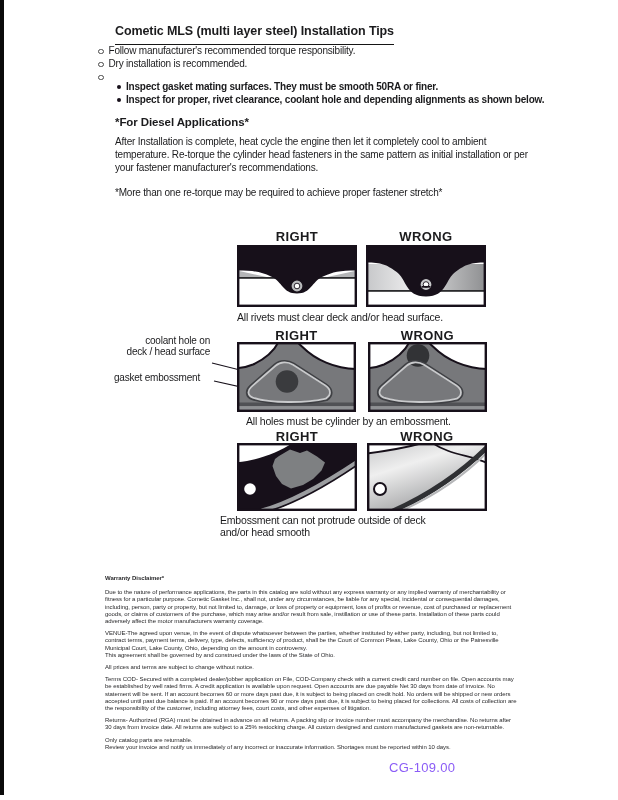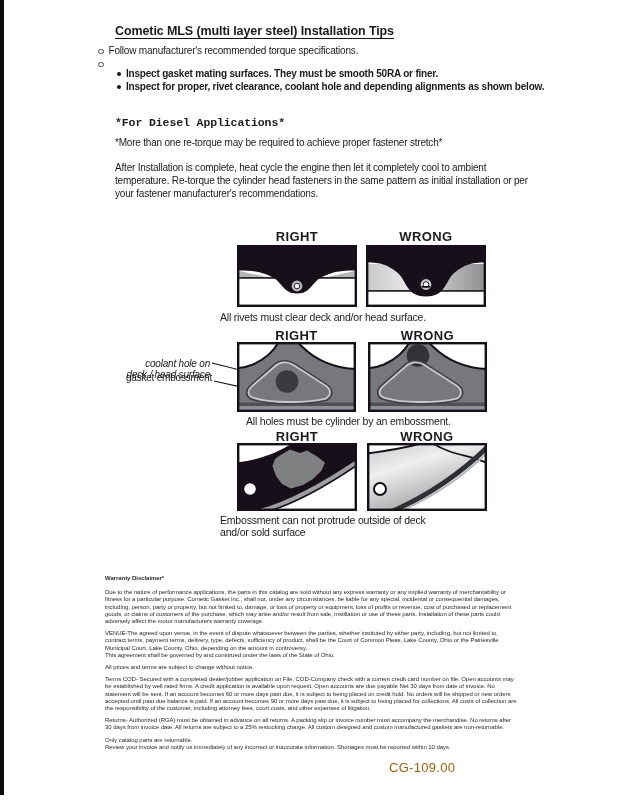--- a/index.html
+++ b/index.html
@@ -10,78 +10,82 @@
     color:#1b1b1d;
     -webkit-font-smoothing:antialiased;
   }
   .page { position:relative; width:618px; height:800px; background:#fff; overflow:hidden; }
 
   .left-edge { position:absolute; left:0; top:0; width:4px; height:795px; background:#0a0a0a; }
 
   .title {
     position:absolute; left:115px; top:24px; margin:0;
     font-size:12.5px; font-weight:bold; letter-spacing:-0.1px;
-    border-bottom:1.6px solid #151515; padding-bottom:0;
+    border-bottom:1.6px solid #151515; padding-bottom:6px;
   }
 
   .bullets { position:absolute; left:98px; top:45px; width:450px; font-size:10px; letter-spacing:-0.2px; }
   .b { display:flex; gap:5px; line-height:12.1px; margin-bottom:0.9px; align-items:flex-start; }
   .b.sub { margin-left:19px;font-weight:bold; }
   .marker-open { flex:none; width:3.5px; height:3.5px; border:1px solid #4a4a4a; border-radius:50%; margin-top:3.6px; }
   .marker-filled { flex:none; width:4px; height:4px; background:#17101a; border-radius:50%; margin-top:3.6px; }
 
   .diesel { position:absolute; left:115px; top:116px; width:428px; font-size:10px; letter-spacing:-0.2px; }
-  .diesel h3 { margin:0 0 7px 0; font-size:11.5px; letter-spacing:-0.1px;font-family:Liberation Mono, monospace; }
+  .diesel h3 { margin:0 0 7px 0; font-size:11.5px; letter-spacing:-0.1px; }
   .diesel p { margin:0 0 12px 0; line-height:13px; }
 
   .fig-label { position:absolute; width:120px; text-align:center; font-size:13px; font-weight:bold; letter-spacing:0.4px; }
   .fig-box { position:absolute; line-height:0; }
   .fig-caption { position:absolute; font-size:10.5px; letter-spacing:-0.2px; line-height:12px; }
 
   .side-label { position:absolute; font-size:10px; letter-spacing:-0.2px; text-align:right; line-height:11px; }
   .pointer-lines { position:absolute; left:140px; top:340px; }
 
   .warranty { position:absolute; left:105px; top:575px; width:412px; font-size:6px; line-height:7.2px; letter-spacing:-0.05px; color:#2a2a2c; }
   .warranty h4 { margin:0 0 7px 0; font-size:6px; }
   .warranty p { margin:0 0 5px 0; }
   .warranty p.tight { margin:0; }
 
-  .doc-number { position:absolute; left:389px; top:760px; font-size:13px; letter-spacing:0.3px; color:#a16207; }
+  .doc-number { position:absolute; left:389px; top:760px; font-size:13px; letter-spacing:0.3px; color:#8b5cf6; }
 </style>
 </head>
 <body>
 
 <div class="page">
 
   <div class="left-edge"></div>
 
   <h1 class="title">Cometic MLS (multi layer steel) Installation Tips</h1>
 
   <div class="bullets">
     <div class="b">
       <span class="marker-open"></span>
-      <span>Follow manufacturer's recommended torque specifications.</span>
+      <span>Follow manufacturer's recommended torque responsibility.</span>
+    </div>
+    <div class="b">
+      <span class="marker-open"></span>
+      <span>Dry installation is recommended.</span>
     </div>
     <div class="b">
       <span class="marker-open"></span>
     </div>
     <div class="b sub">
       <span class="marker-filled"></span>
       <span>Inspect gasket mating surfaces.  They must be smooth 50RA or finer.</span>
     </div>
     <div class="b sub">
       <span class="marker-filled"></span>
       <span>Inspect for proper, rivet clearance, coolant hole and depending alignments as shown below.</span>
     </div>
   </div>
 
   <div class="diesel">
     <h3>*For Diesel Applications*</h3>
+    <p>After Installation is complete, heat cycle the engine then let it completely cool to ambient temperature. Re-torque the cylinder head fasteners in the same pattern as initial installation or per your fastener manufacturer's recommendations.</p>
     <p>*More than one re-torque may be required to achieve proper fastener stretch*</p>
-    <p>After Installation is complete, heat cycle the engine then let it completely cool to ambient temperature. Re-torque the cylinder head fasteners in the same pattern as initial installation or per your fastener manufacturer's recommendations.</p>
   </div>
 
   <div class="fig-label" style="left:237px; top:229px;">RIGHT</div>
   <div class="fig-label" style="left:366px; top:229px;">WRONG</div>
 
   <div class="fig-box" style="left:237px; top:245px;">
     <svg viewBox="0 0 120 62" width="120" height="62">
       <rect x="0" y="0" width="120" height="62" fill="#ffffff"></rect>
       <polygon points="0,25.5 33,32.8 0,32.8" fill="#b4b5b7"></polygon>
       <polygon points="120,25.5 87,32.8 120,32.8" fill="#b4b5b7"></polygon>
@@ -106,30 +110,30 @@
       <rect x="0" y="19" width="120" height="27" fill="url(#gdeck2)"></rect>
       <rect x="0" y="45" width="120" height="1.8" fill="#2a2a2c"></rect>
       <path d="M0,0 H120 V17.5 C104,17.5 100,19.5 90,26.5 C79,34 81,51.5 60,51.5 C39,51.5 41,34 30,26.5 C20,19.5 16,17.5 0,17.5 Z" fill="#17101a"></path>
       <circle cx="60" cy="39.5" r="6.2" fill="#c9cacc" stroke="#17101a" stroke-width="1.6"></circle>
       <circle cx="60" cy="39.5" r="2.8" fill="#ffffff" stroke="#17101a" stroke-width="0.9"></circle>
       <line x1="55.5" y1="41.8" x2="64.5" y2="41.8" stroke="#17101a" stroke-width="1.7"></line>
       <rect x="1.2" y="1.2" width="117.6" height="59.6" fill="none" stroke="#17101a" stroke-width="2.4"></rect>
     </svg>
   </div>
 
-  <div class="fig-caption" style="left:220px; top:311px;">All rivets must clear deck and/or head surface.</div>
+  <div class="fig-caption" style="left:237px; top:311px;">All rivets must clear deck and/or head surface.</div>
 
   <div class="fig-label" style="left:237px; top:328px; width:119px;">RIGHT</div>
   <div class="fig-label" style="left:368px; top:328px; width:119px;">WRONG</div>
 
-  <div class="side-label" style="left:110px; top:358px; width:100px;font-style:italic;">
+  <div class="side-label" style="left:110px; top:335px; width:100px;">
     <div>coolant hole on</div>
     <div>deck / head surface</div>
   </div>
-  <div class="side-label" style="left:100px; top:372px; width:112px;">gasket embossment</div>
+  <div class="side-label" style="left:88px; top:372px; width:112px;">gasket embossment</div>
 
   <svg class="pointer-lines" width="160" height="60" viewBox="0 0 160 60">
     <line x1="72" y1="23" x2="148" y2="42" stroke="#17101a" stroke-width="1.1"></line>
     <line x1="74" y1="41" x2="119" y2="51" stroke="#17101a" stroke-width="1.1"></line>
   </svg>
 
   <div class="fig-box" style="left:237px; top:342px;">
     <svg viewBox="0 0 119 70" width="119" height="70">
       <rect width="119" height="70" fill="#77787b"></rect>
       <rect x="0" y="60.5" width="119" height="3.6" fill="#505155"></rect>
@@ -189,21 +193,21 @@
       <path d="M62,-2 C84,13 103,11.5 121,20.5" fill="none" stroke="#17101a" stroke-width="1.7"></path>
       <path d="M25,68.5 C60,53 92,32 121,3.5" fill="none" stroke="#2f3033" stroke-width="5"></path>
       <path d="M29,70 C63,55.5 95,35 121,8.5" fill="none" stroke="#b6b7b9" stroke-width="2.2"></path>
       <circle cx="13" cy="46" r="6" fill="#ffffff" stroke="#17101a" stroke-width="2"></circle>
       <rect x="1.2" y="1.2" width="117.6" height="65.6" fill="none" stroke="#17101a" stroke-width="2.4"></rect>
     </svg>
   </div>
 
   <div class="fig-caption" style="left:220px; top:514px;">
     <div>Embossment can not protrude outside of deck</div>
-    <div>and/or sold surface</div>
+    <div>and/or head smooth</div>
   </div>
 
   <div class="warranty">
     <h4>Warranty Disclaimer*</h4>
     <p>Due to the nature of performance applications, the parts in this catalog are sold without any express warranty or any implied warranty of merchantability or fitness for a particular purpose.  Cometic Gasket Inc., shall not, under any circumstances, be liable for any special, incidental or consequential damages, including, person, party or property, but not limited to, damage, or loss of property or equipment, loss of profits or revenue, cost of purchased or replacement goods, or claims of customers of the purchase, which may arise and/or result from sale, instillation or use of these parts.  Installation of these parts could adversely affect the motor manufacturers warranty coverage.</p>
     <p class="tight">VENUE-The agreed upon venue, in the event of dispute whatsoever between the parties, whether instituted by either party, including, but not limited to, contract terms, payment terms, delivery, type, defects, sufficiency of product, shall be the Court of Common Pleas, Lake County, Ohio or the Painesville Municipal Court, Lake County, Ohio, depending on the amount in controversy.</p>
     <p>This agreement shall be governed by and construed under the laws of the State of Ohio.</p>
     <p>All prices and terms are subject to change without notice.</p>
     <p>Terms COD- Secured with a completed dealer/jobber application on File, COD-Company check with a current credit card number on file.  Open accounts may be established by well rated firms.  A credit application is available upon request.  Open accounts are due payable Net 30 days from date of invoice.  No statement will be sent.  If an account becomes 60 or more days past due, it is subject to being placed on credit hold.  No orders will be shipped or new orders accepted until past due balance is paid.  If an account becomes 90 or more days past due, it is subject to being placed for collections.  All costs of collection are the responsibility of the customer, including attorney fees, court costs, and other expenses of litigation.</p>
     <p>Returns- Authorized (RGA) must be obtained in advance on all returns.  A packing slip or invoice number must accompany the merchandise.  No returns after 30 days from invoice date.  All returns are subject to a 25% restocking charge.  All custom designed and custom manufactured gaskets are non-returnable.</p>

